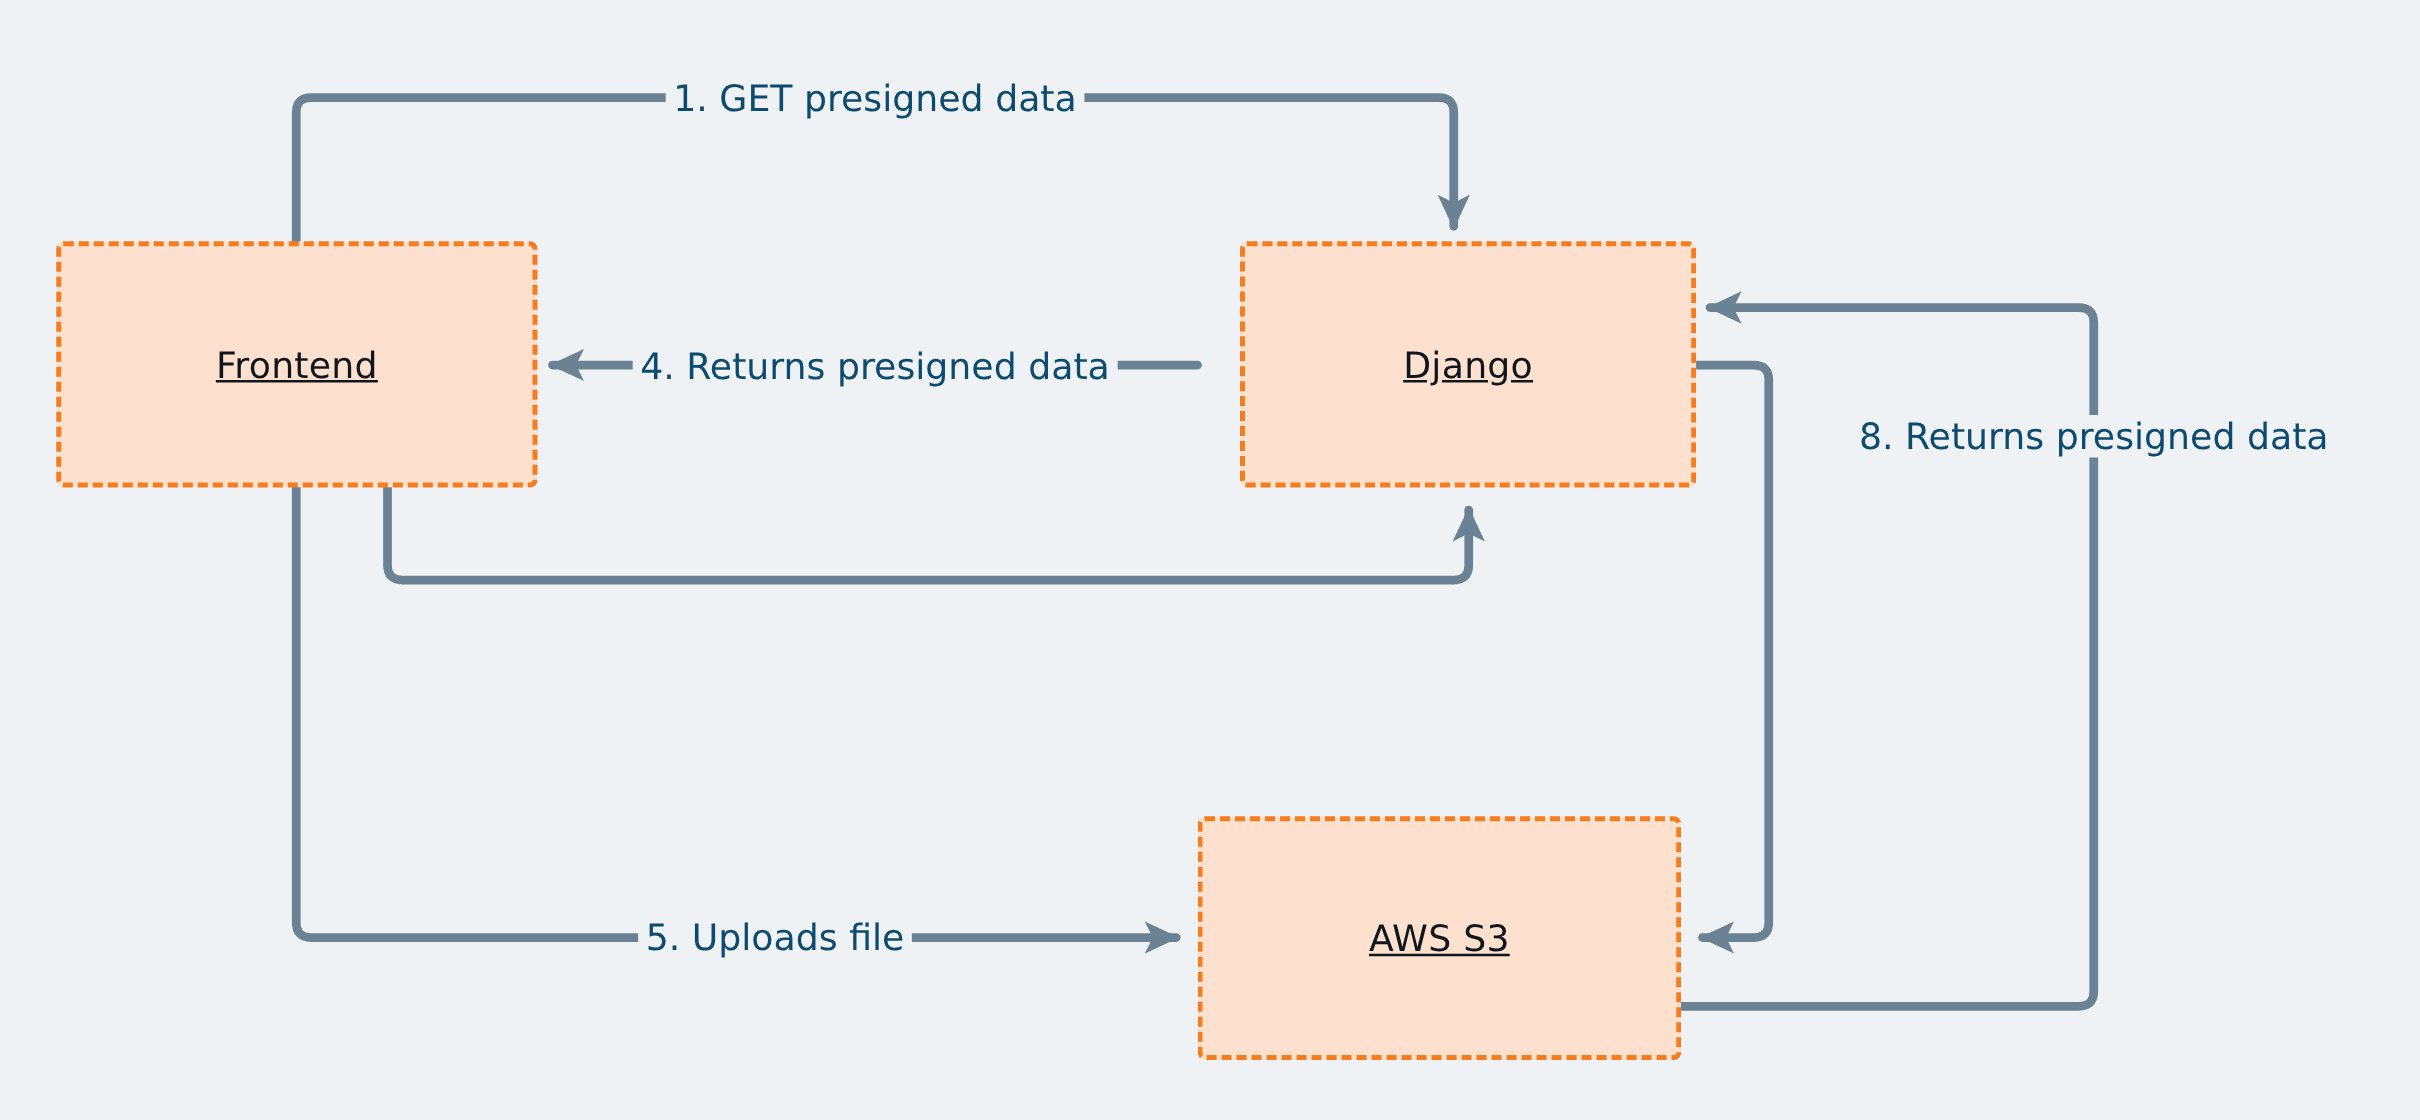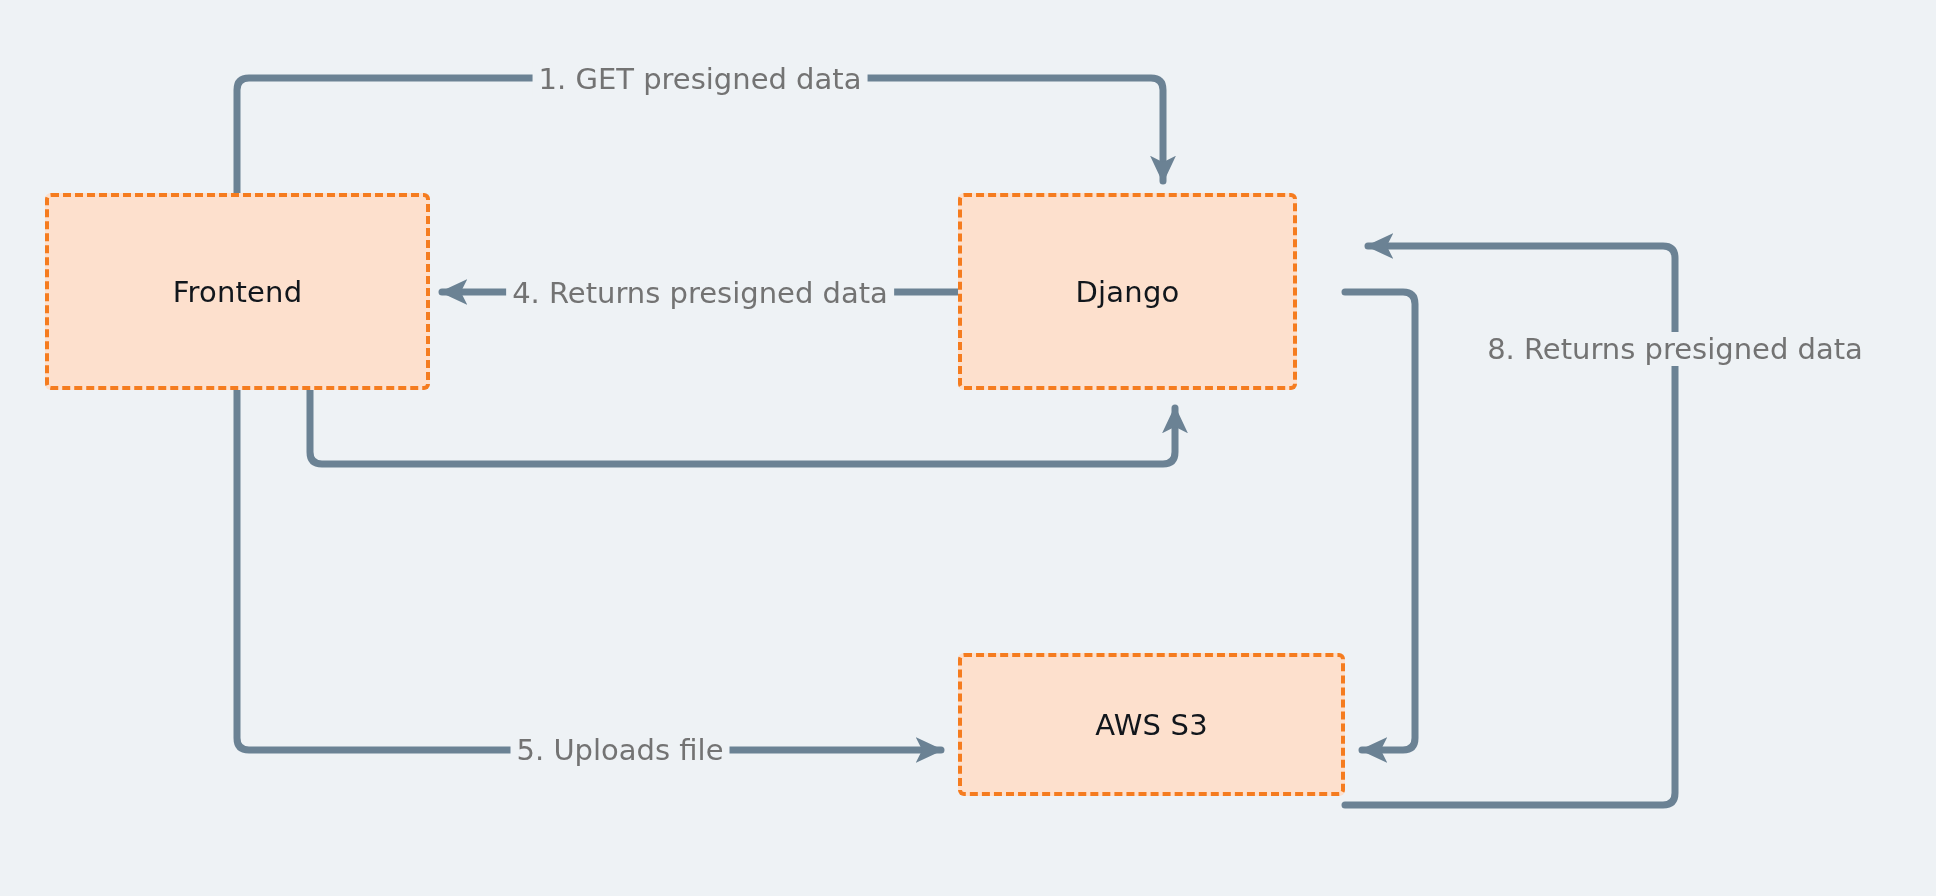--- a/index.html
+++ b/index.html
@@ -34,26 +34,27 @@
     align-items: center;
     justify-content: center;
     z-index: 3;
   }
   .node-label {
     font-family: "DejaVu Sans", sans-serif;
     font-size: 29px;
     color: #11161c;
     letter-spacing: 0.2px;
     white-space: nowrap;
+    text-decoration: underline;
   }
   .edge-label {
     position: absolute;
     font-family: "DejaVu Sans", sans-serif;
     font-size: 29px;
-    color: #737373;
+    color: #0c4a6e;
     background: #eef2f5;
     white-space: pre;
     z-index: 4;
     padding: 0 6px;
     line-height: 34px;
     transform: translate(-50%, -50%);
   }
 </style>
 </head>
 <body>
@@ -80,25 +81,25 @@
       <path d="M 237 390 L 237 738 Q 237 750 249 750 L 941 750" marker-end="url(#arrow)"></path>
 
       <path d="M 310 390 L 310 452 Q 310 464 322 464 L 1163 464 Q 1175 464 1175 452 L 1175 408" marker-end="url(#arrow)"></path>
     </g>
   </svg>
 
   <div class="node" style="left:45px; top:193px; width:385px; height:197px;">
     <span class="node-label">Frontend</span>
   </div>
 
-  <div class="node" style="left:958px; top:193px; width:339px; height:197px;">
+  <div class="node" style="left:992px; top:193px; width:365px; height:197px;">
     <span class="node-label">Django</span>
   </div>
 
-  <div class="node" style="left:958px; top:653px; width:387px; height:143px;">
+  <div class="node" style="left:958px; top:653px; width:387px; height:195px;">
     <span class="node-label">AWS S3</span>
   </div>
 
   <div class="edge-label" style="left:700px; top:79px;">1. GET presigned data</div>
 
 
   <div class="edge-label" style="left:1675px; top:349px;">8. Returns presigned data</div>
 
   <div class="edge-label" style="left:700px; top:293px;">4. Returns presigned data</div>
 

